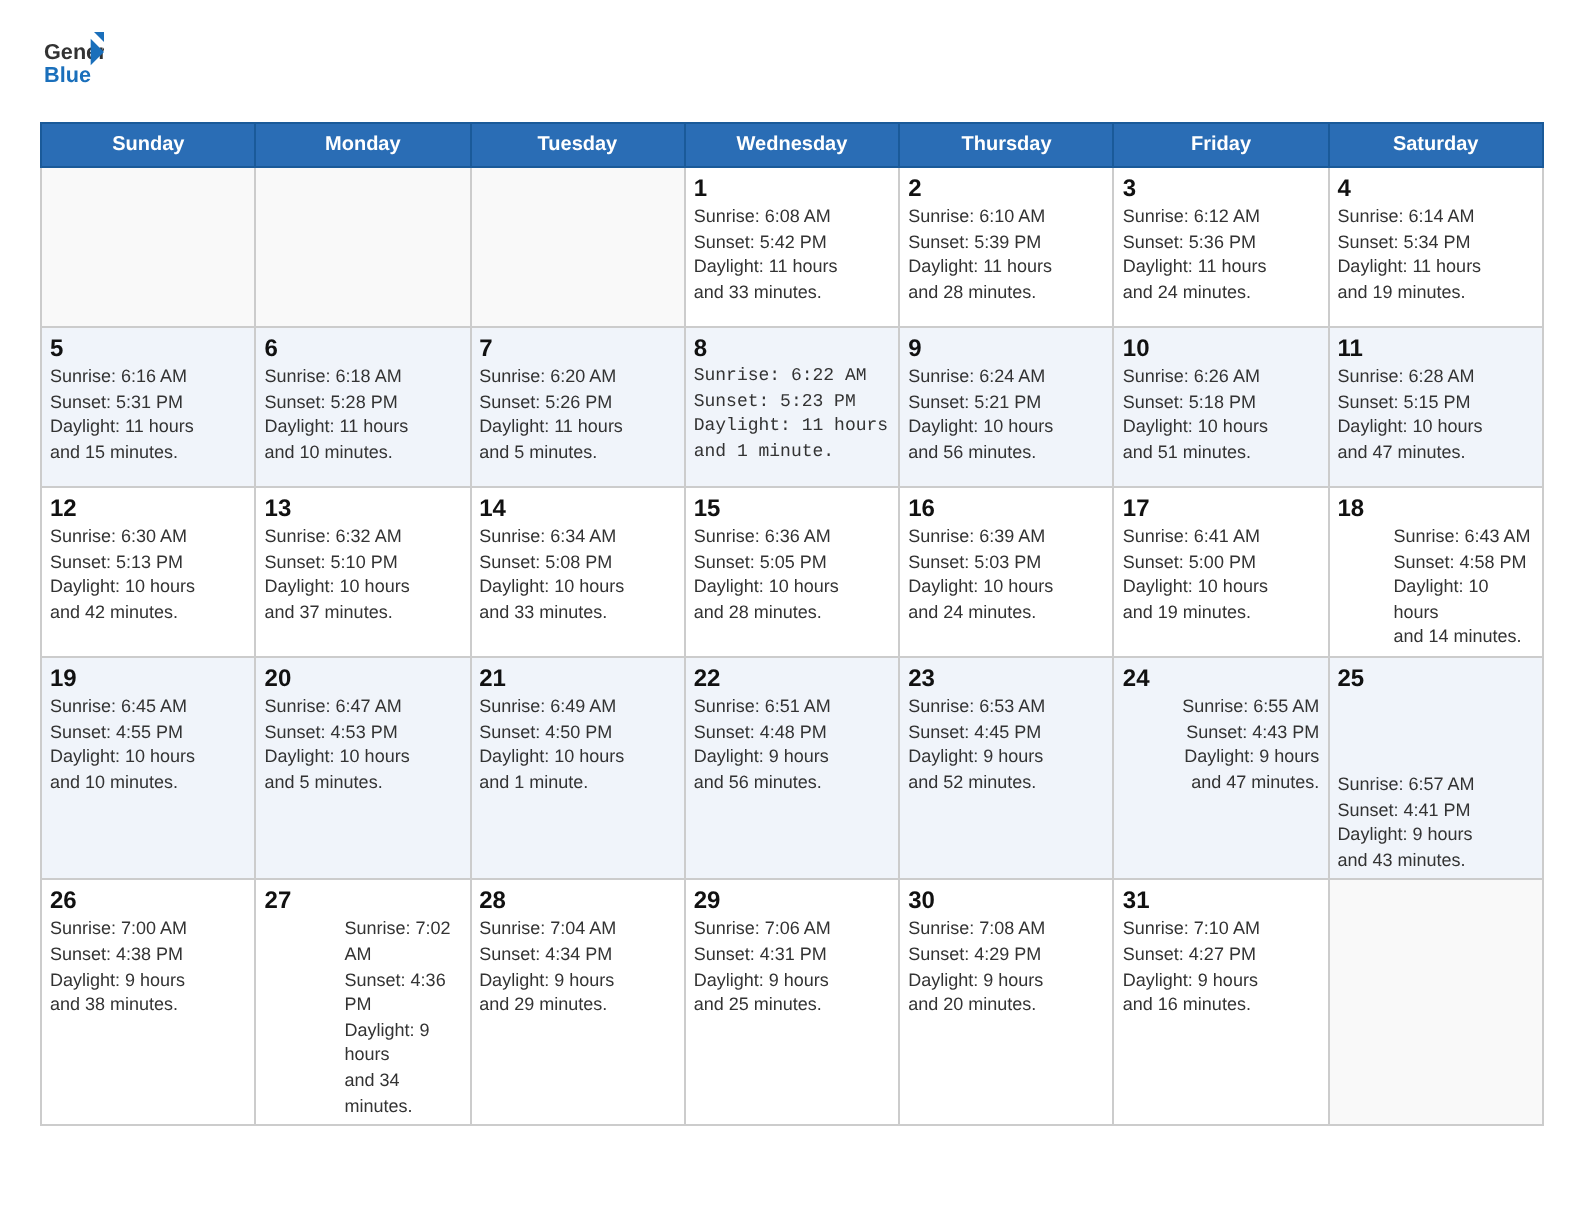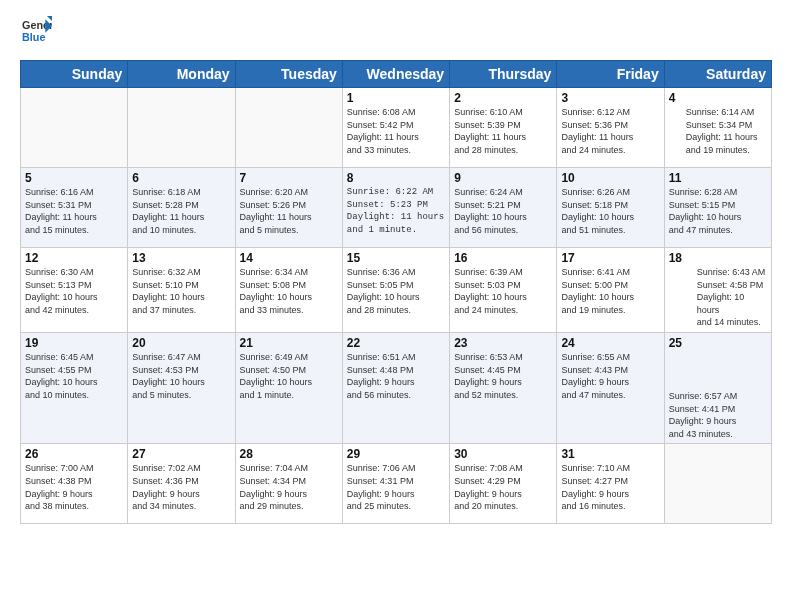--- a/index.html
+++ b/index.html
@@ -46,23 +46,23 @@
       color: #444;
     }
     .calendar {
       width: 100%;
       border-collapse: collapse;
       border: 1px solid #ccc;
     }
     .calendar th {
       background: #2a6db5;
       color: #fff;
-      font-size: 14px;
+      font-size: 10px;
       font-weight: bold;
-      text-align: right;
+      text-align: center;
       padding: 5px 5px;
       border: 1px solid #1a5a99;
     }
     .calendar td {
       width: 106px;
       height: 80px;
       vertical-align: top;
       padding: 3px 4px;
       border: 1px solid #ccc;
       font-size: 9.5px;
@@ -145,21 +145,21 @@
           </td>
           <td>
             <span class="day-num">3</span>
             <div class="day-info" style="white-space: pre-line;">Sunrise: 6:12 AM
 Sunset: 5:36 PM
 Daylight: 11 hours
 and 24 minutes.</div>
           </td>
           <td>
             <span class="day-num">4</span>
-            <div class="day-info" style="white-space: pre-line; margin-left: 17px;">Sunrise: 6:14 AM
+            <div class="day-info" style="white-space: pre-line;">Sunrise: 6:14 AM
 Sunset: 5:34 PM
 Daylight: 11 hours
 and 19 minutes.</div>
           </td>
         </tr>
         <tr>
           <td>
             <span class="day-num">5</span>
             <div class="day-info" style="white-space: pre-line;">Sunrise: 6:16 AM
 Sunset: 5:31 PM
@@ -291,21 +291,21 @@
           </td>
           <td>
             <span class="day-num">23</span>
             <div class="day-info" style="white-space: pre-line;">Sunrise: 6:53 AM
 Sunset: 4:45 PM
 Daylight: 9 hours
 and 52 minutes.</div>
           </td>
           <td>
             <span class="day-num">24</span>
-            <div class="day-info" style="white-space: pre-line;">Sunrise: 6:55 AM
+            <div class="day-info" style="white-space: pre-line; text-align: right;">Sunrise: 6:55 AM
 Sunset: 4:43 PM
 Daylight: 9 hours
 and 47 minutes.</div>
           </td>
           <td>
             <span class="day-num">25</span>
             <div class="day-info" style="white-space: pre-line; margin-top: 40px;">Sunrise: 6:57 AM
 Sunset: 4:41 PM
 Daylight: 9 hours
 and 43 minutes.</div>
@@ -314,21 +314,21 @@
         <tr>
           <td>
             <span class="day-num">26</span>
             <div class="day-info" style="white-space: pre-line;">Sunrise: 7:00 AM
 Sunset: 4:38 PM
 Daylight: 9 hours
 and 38 minutes.</div>
           </td>
           <td>
             <span class="day-num">27</span>
-            <div class="day-info" style="white-space: pre-line;">Sunrise: 7:02 AM
+            <div class="day-info" style="white-space: pre-line; margin-left: 40px;">Sunrise: 7:02 AM
 Sunset: 4:36 PM
 Daylight: 9 hours
 and 34 minutes.</div>
           </td>
           <td>
             <span class="day-num">28</span>
             <div class="day-info" style="white-space: pre-line;">Sunrise: 7:04 AM
 Sunset: 4:34 PM
 Daylight: 9 hours
 and 29 minutes.</div>

